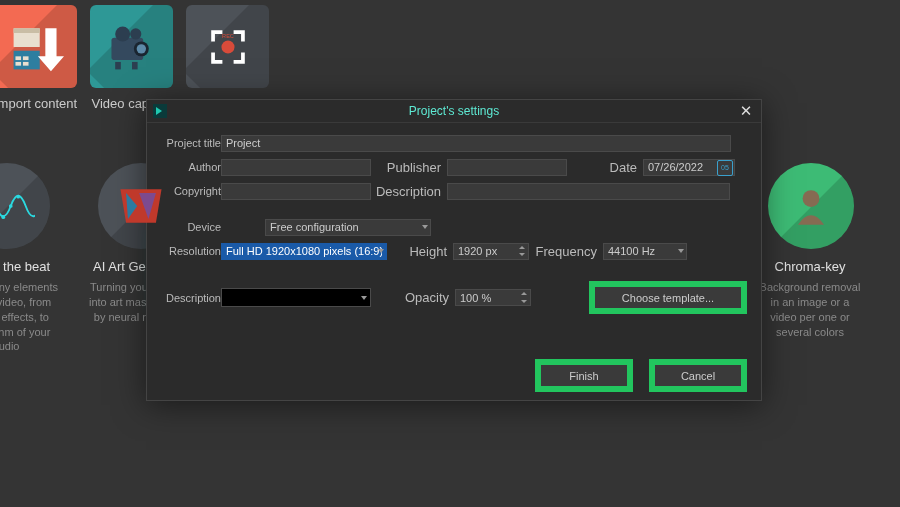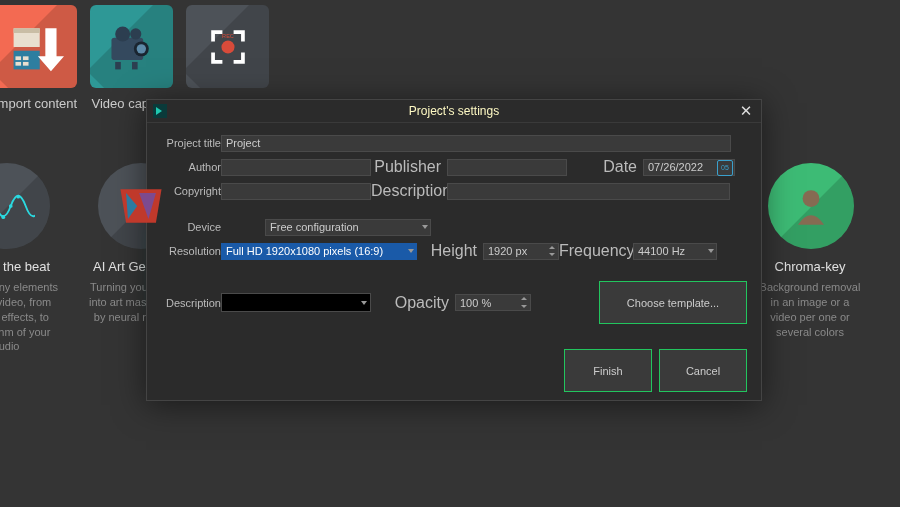--- a/index.html
+++ b/index.html
@@ -20,41 +20,41 @@
 .circ::after{content:"";position:absolute;left:30%;top:0;width:140%;height:200%;background:rgba(0,0,0,0.15);transform:rotate(45deg);}
 .bg-titles2{display:flex;gap:30px;margin-top:10px;}
 .feat{width:104px;text-align:center;}
 .feat-name{color:#e0e0e0;font-size:13px;margin-bottom:6px;}
 .feat-desc{color:#8a8a8a;font-size:11px;line-height:1.35;}
 
 .dialog{position:absolute;left:146px;top:99px;width:614px;height:300px;background:#2b2b2b;border:1px solid #444;box-shadow:0 4px 30px rgba(0,0,0,0.5);}
 .titlebar{height:22px;display:flex;align-items:center;position:relative;border-bottom:1px solid #3a3a3a;}
 .tb-icon{width:14px;height:14px;margin:0 6px;background:#0a3a3a;display:inline-block;position:relative;}
 .tb-icon::after{content:"";position:absolute;left:3px;top:3px;width:0;height:0;border-left:6px solid #1fc9b0;border-top:4px solid transparent;border-bottom:4px solid transparent;}
-.tb-title{position:absolute;left:0;right:0;text-align:center;color:#fef9c3;font-size:12px;}
+.tb-title{position:absolute;left:0;right:0;text-align:center;color:#5eead4;font-size:12px;}
 .tb-close{position:absolute;right:6px;top:2px;width:18px;height:18px;display:flex;align-items:center;justify-content:center;color:#ddd;font-size:15px;cursor:pointer;}
 .body{padding:10px 14px 8px 14px;}
 .row{display:flex;align-items:center;margin-bottom:4px;min-height:20px;}
 .lbl{width:60px;text-align:right;color:#bbb;font-size:11px;flex:none;}
-.lbl-w{width:56px;text-align:right;margin-right:6px;color:#bbb;font-size:16px;flex:none;}
+.lbl-w{width:56px;text-align:right;margin-right:6px;color:#bbb;font-size:13px;flex:none;}
 .input{height:17px;background:#3a3a3a;border:1px solid #4a4a4a;color:#ccc;font-size:11px;padding:0 4px;box-sizing:border-box;outline:none;}
 .sel{position:relative;}
 .sel .caret{position:absolute;right:3px;top:50%;transform:translateY(-50%);width:0;height:0;border-left:3px solid transparent;border-right:3px solid transparent;border-top:4px solid #999;}
 .date-wrap{position:relative;}
 .date-icn{position:absolute;right:2px;top:1px;width:14px;height:14px;border:1px solid #3aa0cc;border-radius:2px;display:flex;align-items:center;justify-content:center;color:#3aa0cc;font-size:7px;}
 .spin{position:relative;}
 .spin-btns{position:absolute;right:1px;top:1px;width:12px;height:15px;display:flex;flex-direction:column;}
 .spin-btns span{flex:1;display:flex;align-items:center;justify-content:center;}
 .spin-btns span::before{content:"";width:0;height:0;border-left:3px solid transparent;border-right:3px solid transparent;}
 .spin-btns span:first-child::before{border-bottom:3px solid #999;}
 .spin-btns span:last-child::before{border-top:3px solid #999;}
 .color-sw{width:148px;height:17px;background:#000;border:1px solid #4a4a4a;position:relative;}
 .color-sw .caret{position:absolute;right:3px;top:50%;transform:translateY(-50%);width:0;height:0;border-left:3px solid transparent;border-right:3px solid transparent;border-top:4px solid #999;}
-.btn{height:21px;padding:10px 14px;background:#3a3a3a;border:1px solid #22c55e;color:#ccc;font-size:11px;display:inline-flex;align-items:center;justify-content:center;cursor:pointer;}
-.footer{position:absolute;bottom:8px;right:14px;display:flex;gap:7px;}
+.btn{height:21px;padding:0 14px;background:#3a3a3a;border:6px solid #22c55e;color:#ccc;font-size:11px;display:inline-flex;align-items:center;justify-content:center;cursor:pointer;}
+.footer{position:absolute;bottom:8px;right:14px;display:flex;gap:16px;}
 
 .glow1{position:absolute;left:160px;top:225px;width:252px;height:88px;border-radius:10px;box-shadow:0 0 18px 6px rgba(24,200,180,0.55) inset,0 0 18px 3px rgba(24,200,180,0.45);pointer-events:none;}
 .glow2{position:absolute;left:422px;top:248px;width:146px;height:56px;border-radius:10px;box-shadow:0 0 18px 6px rgba(24,200,180,0.55) inset,0 0 18px 3px rgba(24,200,180,0.45);pointer-events:none;}
 .res-sel{background:#1a5aa8;color:#fff;border-color:#1a5aa8;}
 </style>
 </head>
 <body>
 
 <div class="bg">
   <div style="margin-left:-6px">
@@ -215,21 +215,21 @@
       <span class="lbl">Device</span>
       <div class="sel">
         <input class="input" readonly="" style="width: 166px; margin-left: 44px;" value="Free configuration">
         <span class="caret"></span>
       </div>
     </div>
 
     <div class="row">
       <span class="lbl">Resolution</span>
       <div class="sel">
-        <input class="input res-sel" readonly="" style="width: 196px; color: rgb(255, 255, 255);" value="Full HD 1920x1080 pixels (16:9)">
+        <input class="input res-sel" readonly="" style="width: 166px; color: rgb(255, 255, 255);" value="Full HD 1920x1080 pixels (16:9)">
         <span class="caret"></span>
       </div>
       <span class="lbl-w" style="width:60px">Height</span>
       <div class="spin">
         <input class="input" style="width: 76px;" value="1920 px">
         <div class="spin-btns">
             <span></span>
             <span></span>
           </div>
       </div>

